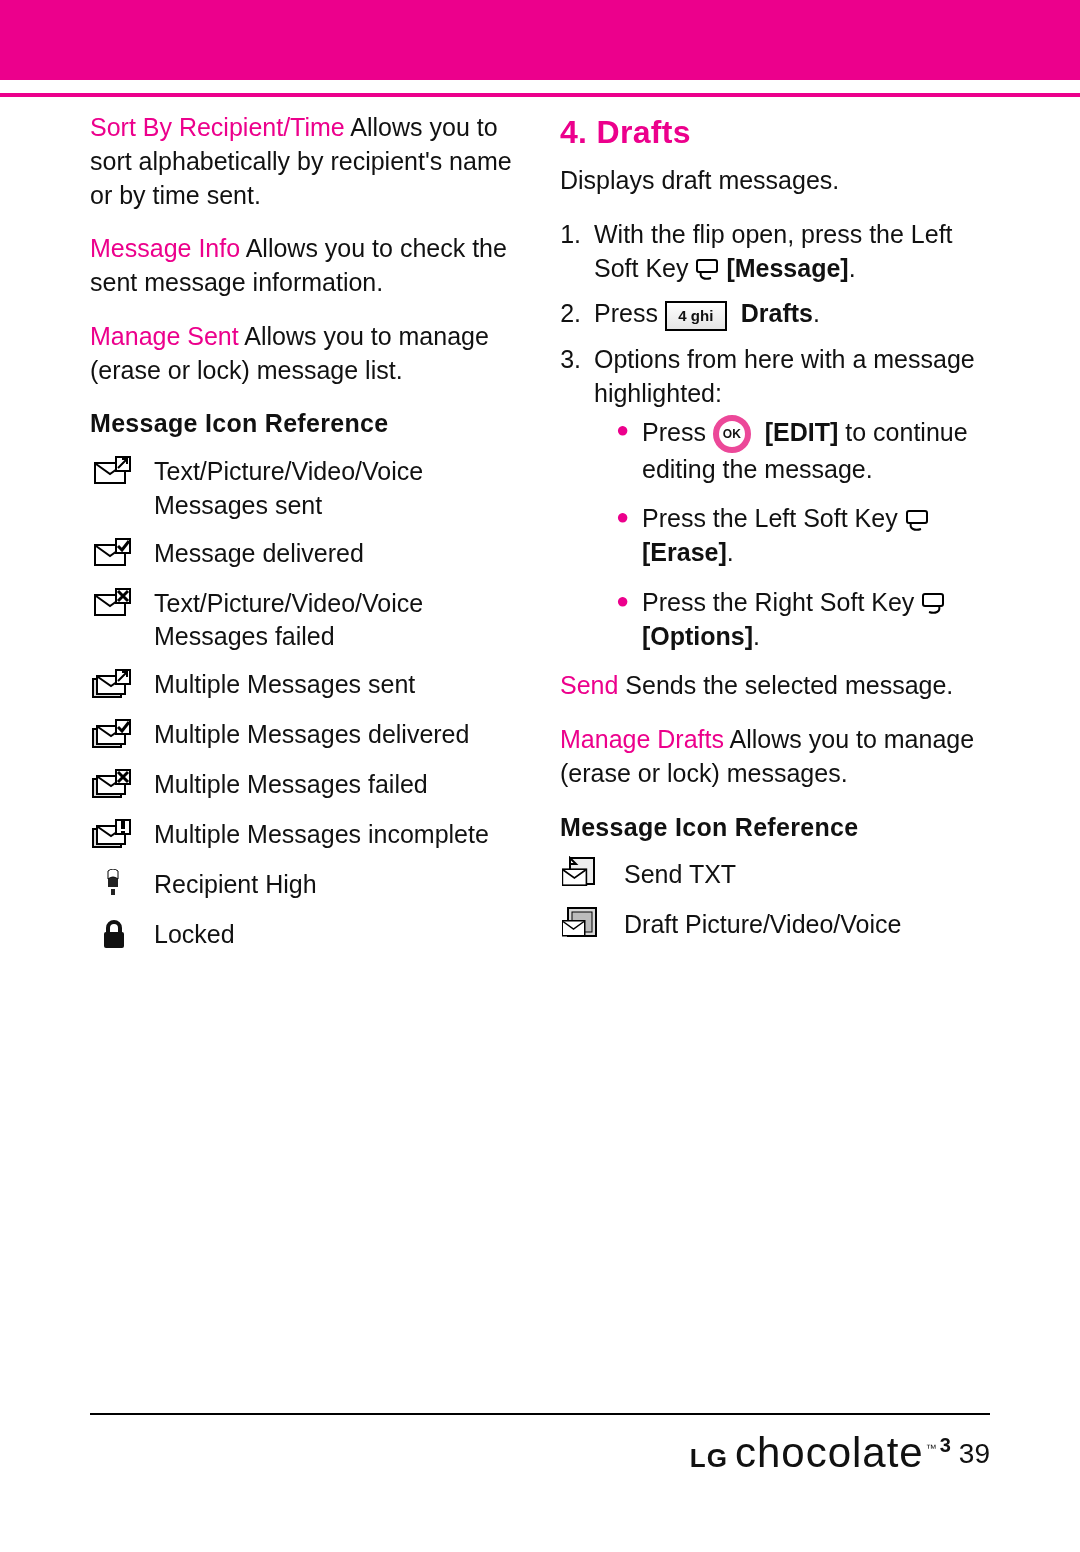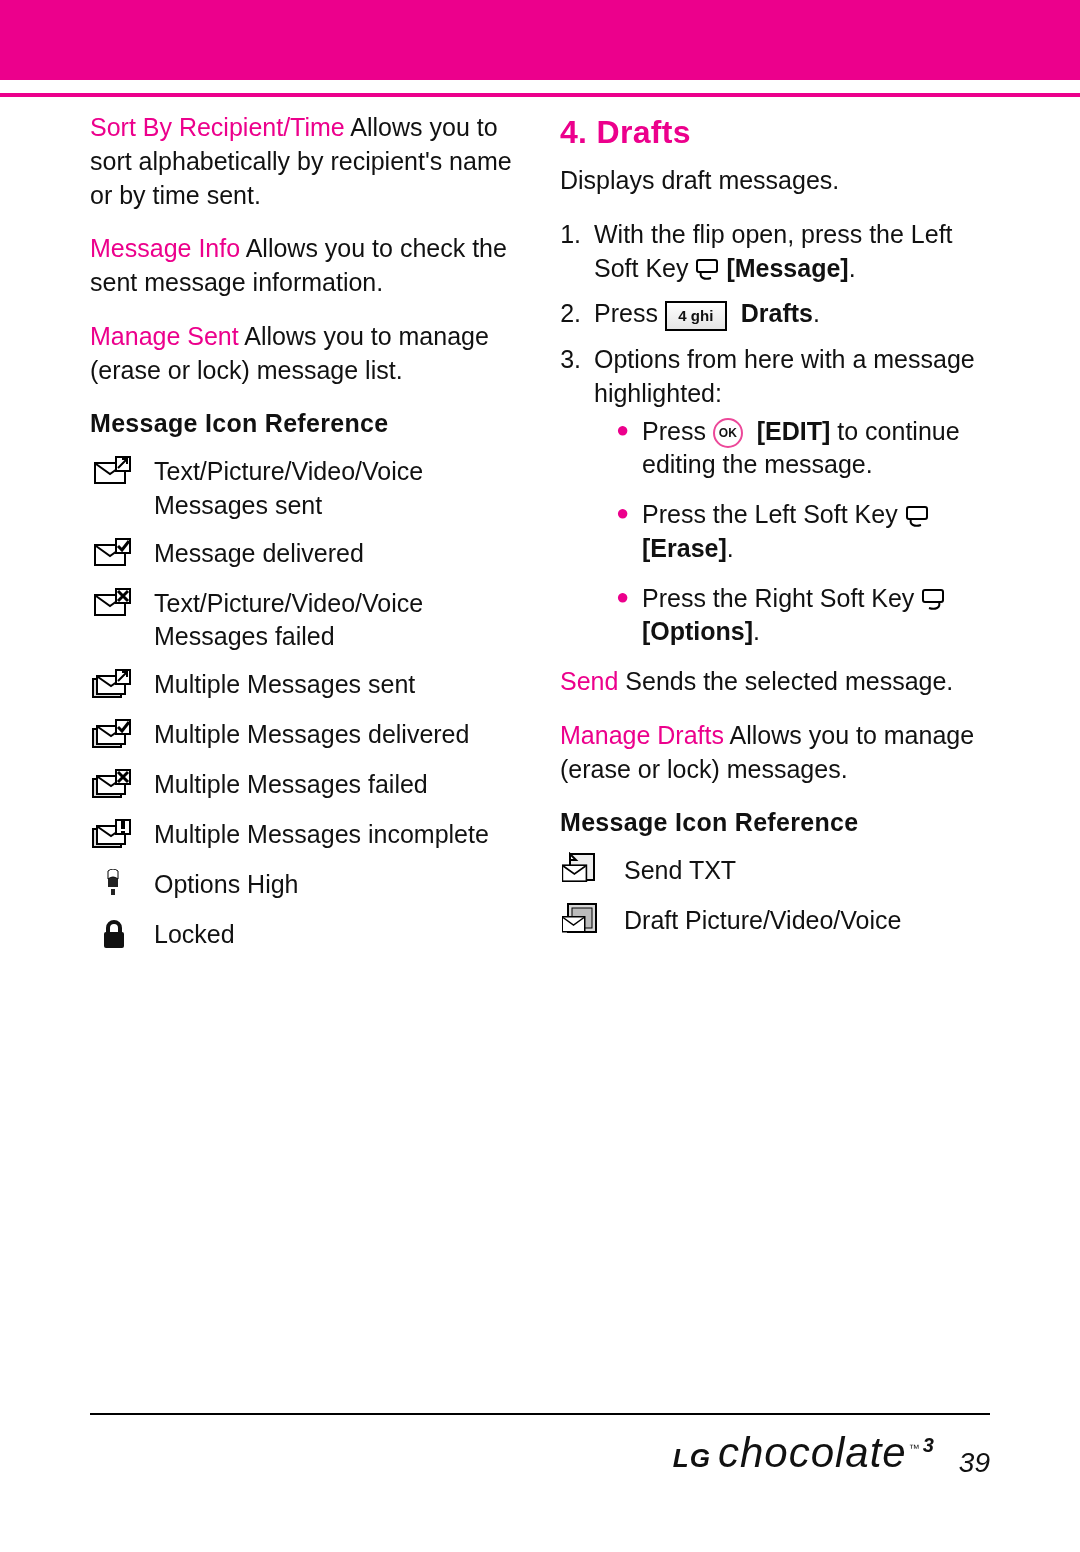--- a/index.html
+++ b/index.html
@@ -77,21 +77,21 @@
     font-size:15px;
     font-weight:700;
     background:linear-gradient(#fff,#e5e5e5);
     vertical-align:middle;
     padding:0 2px;
   }
   .ok-btn{
     display:inline-flex;
     align-items:center;justify-content:center;
     width:26px;height:26px;
-    border:2px solid #ec4899;
+    border:6px solid #ec4899;
     border-radius:50%;
     font-size:12px;font-weight:700;
     vertical-align:middle;
   }
   .mini-icon{
     display:inline-block;
     vertical-align:middle;
   }
   .icon-list{margin:0;padding:0}
   .icon-list .row{
@@ -116,25 +116,24 @@
     left:var(--page-pad-x);
     right:var(--page-pad-x);
   }
   .footer-line{
     height:2px;
     background:#000;
     margin-bottom:10px;
   }
   .brand{
     display:flex;
-    align-items:flex-end;
+    align-items:center;
     justify-content:flex-end;
-    gap:24px;
+    gap:7px;
     font-weight:700;
-    font-style:italic;
   }
   .brand .lg{
     font-family:Arial,sans-serif;
     font-size:26px;
     letter-spacing:1px;
     font-weight:700;
   }
   .brand .choc{
     font-family:Arial,sans-serif;
     font-size:42px;
@@ -308,21 +307,21 @@
               </svg>
           </span>
           <span class="desc">Multiple Messages incomplete</span>
         </div>
         <div class="row">
           <span class="ico">
             <svg width="30" height="30">
                 <use href="#prio"></use>
               </svg>
           </span>
-          <span class="desc">Options High</span>
+          <span class="desc">Recipient High</span>
         </div>
         <div class="row">
           <span class="ico">
             <svg width="34" height="32">
                 <use href="#lock"></use>
               </svg>
           </span>
           <span class="desc">Locked</span>
         </div>
       </div>

